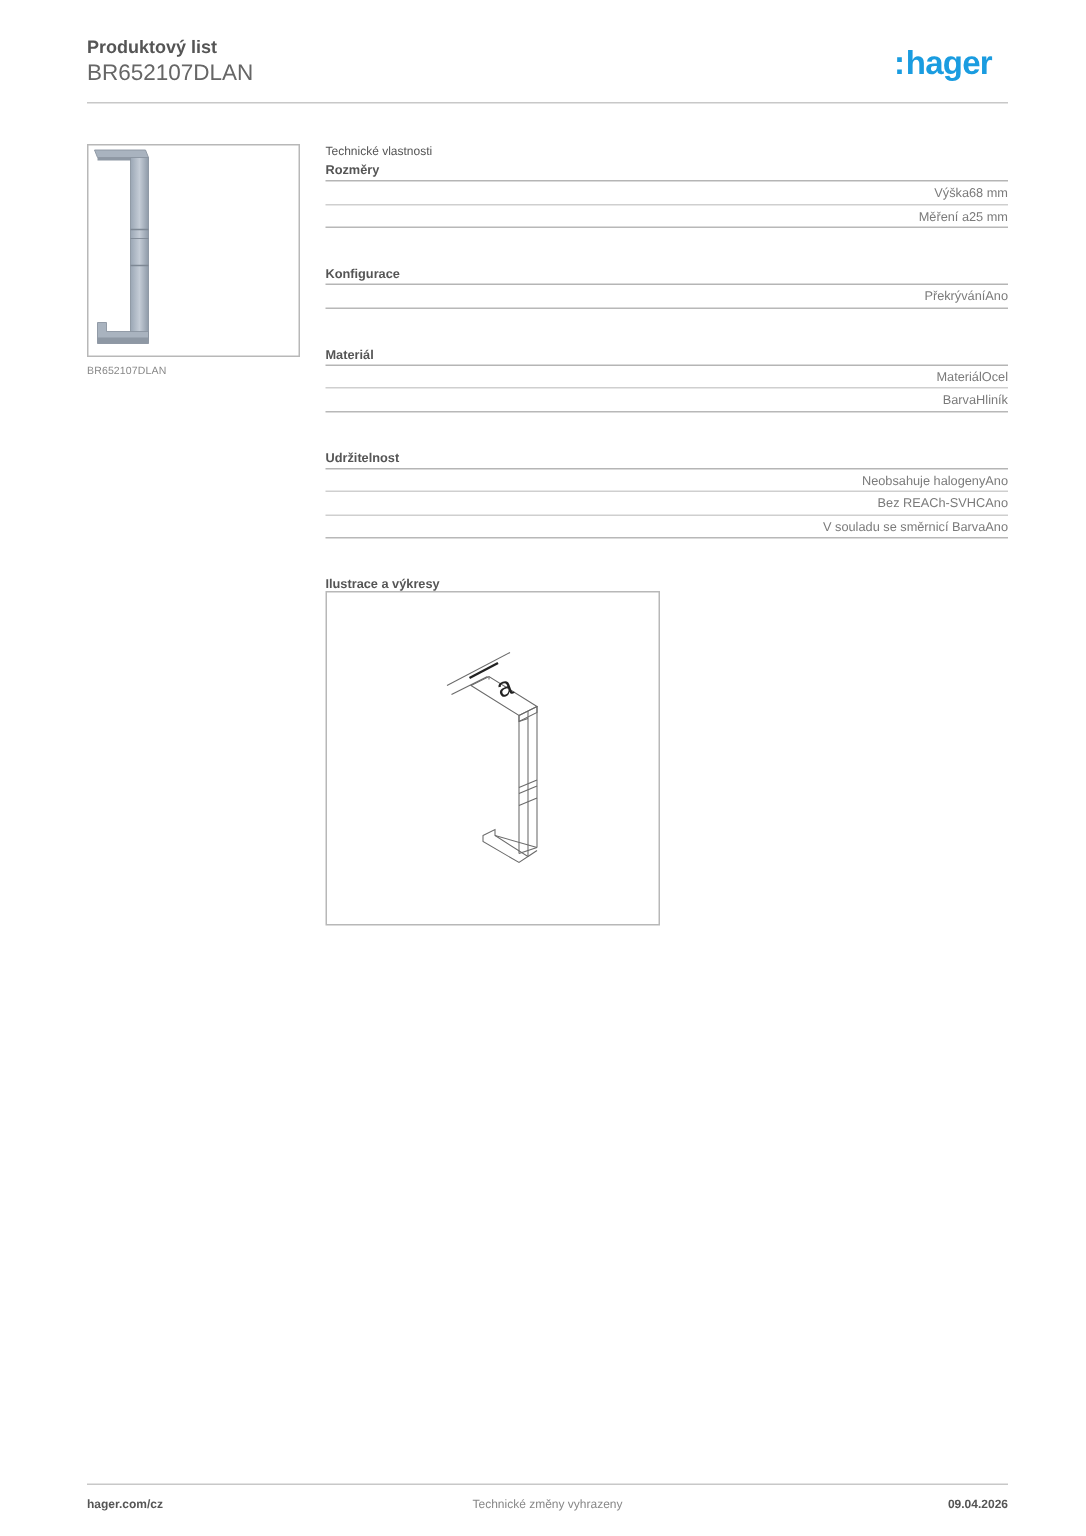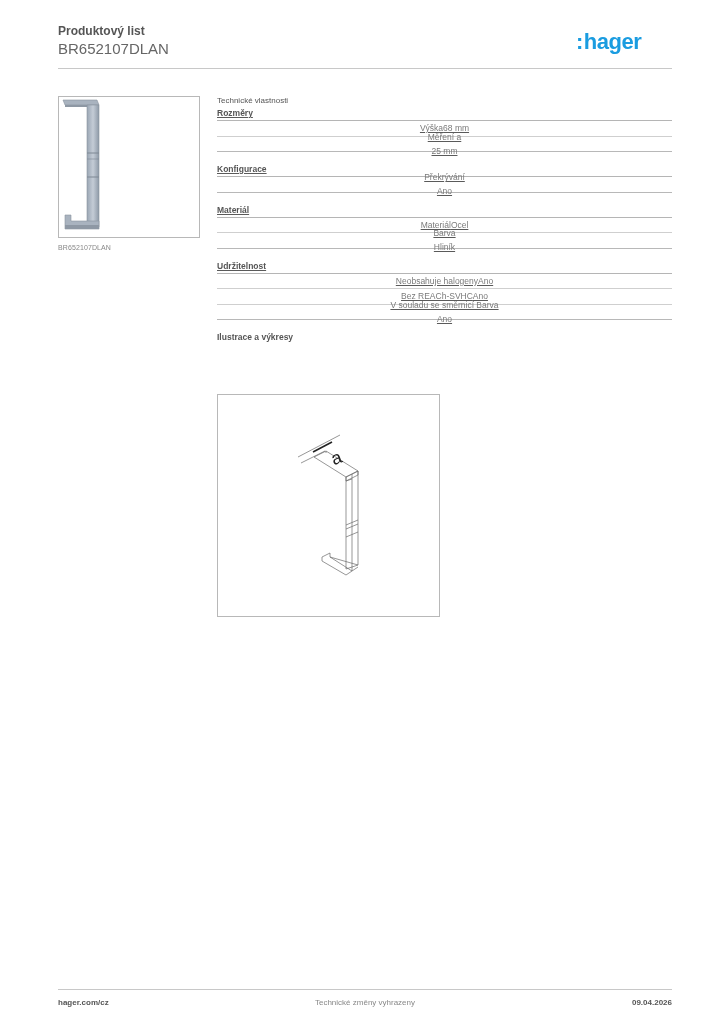--- a/index.html
+++ b/index.html
@@ -9,21 +9,21 @@
     }
     .header-title {
       position: absolute; left: 58px; top: 22px;
       font-size: 12px; font-weight: bold; color: #555555; line-height: 18px;
     }
     .header-code {
       position: absolute; left: 58px; top: 40px;
       font-size: 15px; color: #666666; line-height: 17px;
     }
     .logo {
-      position: absolute; left: 576px; top: 30px;
+      position: absolute; left: 596px; top: 30px;
       font-size: 22px; font-weight: bold; color: #1a9ce0; letter-spacing: -0.5px;
       line-height: 24px;
     }
     .logo .colon { margin-right: 1px; }
     .header-rule {
       position: absolute; left: 58px; top: 68px; width: 614px; height: 1px;
       background: #c8c8c8;
     }
     .thumb-box {
       position: absolute; left: 58px; top: 96px; width: 142px; height: 142px;
@@ -33,32 +33,32 @@
       position: absolute; left: 58px; top: 244px;
       font-size: 7px; color: #888; letter-spacing: 0.1px;
     }
     .content {
       position: absolute; left: 217px; top: 95px; width: 455px;
     }
     .section-main-title {
       font-size: 8px; font-weight: normal; color: #555; height: 12px; line-height: 12px;
       margin-bottom: 0;
     }
-    .group { margin-bottom: 11px; text-decoration: underline; }
+    .group { margin-bottom: 24px; }
     .group-title {
       font-size: 8.5px; font-weight: bold; color: #555;
       height: 13px; line-height: 13px;
       border-bottom: 1.5px solid #b5b5b5;
     }
     .row {
-      display: flex; justify-content: center; align-items: center;
+      display: flex; justify-content: flex-end; align-items: center;
       height: 14.5px; line-height: 14px; font-size: 8.5px; color: #7a7a7a;
       border-bottom: 1px solid #cfcfcf;
     }
-    .row:last-child { border-bottom: 1.5px solid #b8b8b8; flex-direction: column; }
+    .row:last-child { border-bottom: 1.5px solid #b8b8b8; }
     .illus-title {
       font-size: 8.5px; font-weight: bold; color: #555;
       margin-top: 4px; height: 12px; line-height: 12px;
     }
     .illus-box {
       position: absolute; left: 217px; top: 394px; width: 223px; height: 223px;
       border: 1px solid #b8b8b8; box-sizing: border-box; background: #fff;
     }
     .footer-rule {
       position: absolute; left: 58px; top: 989px; width: 614px; height: 1px;

